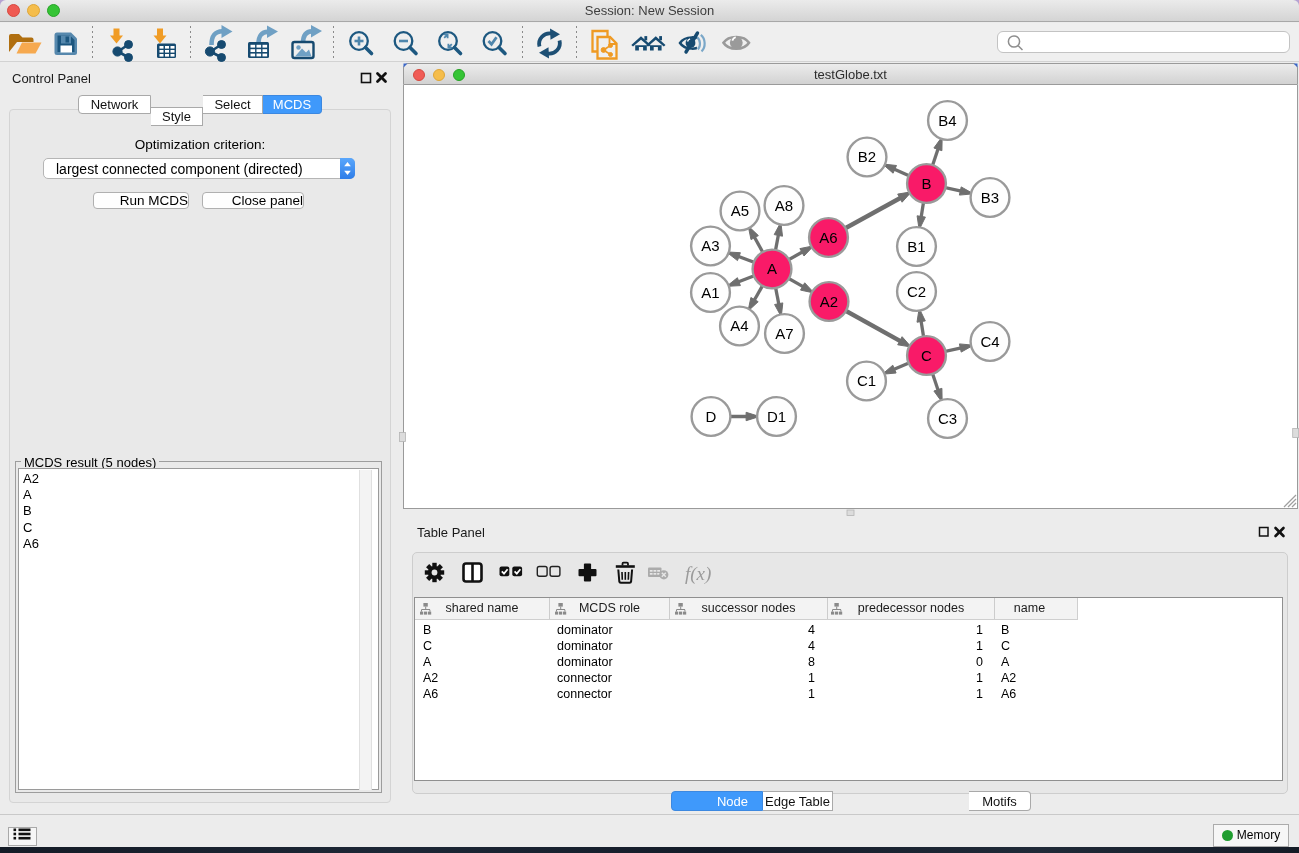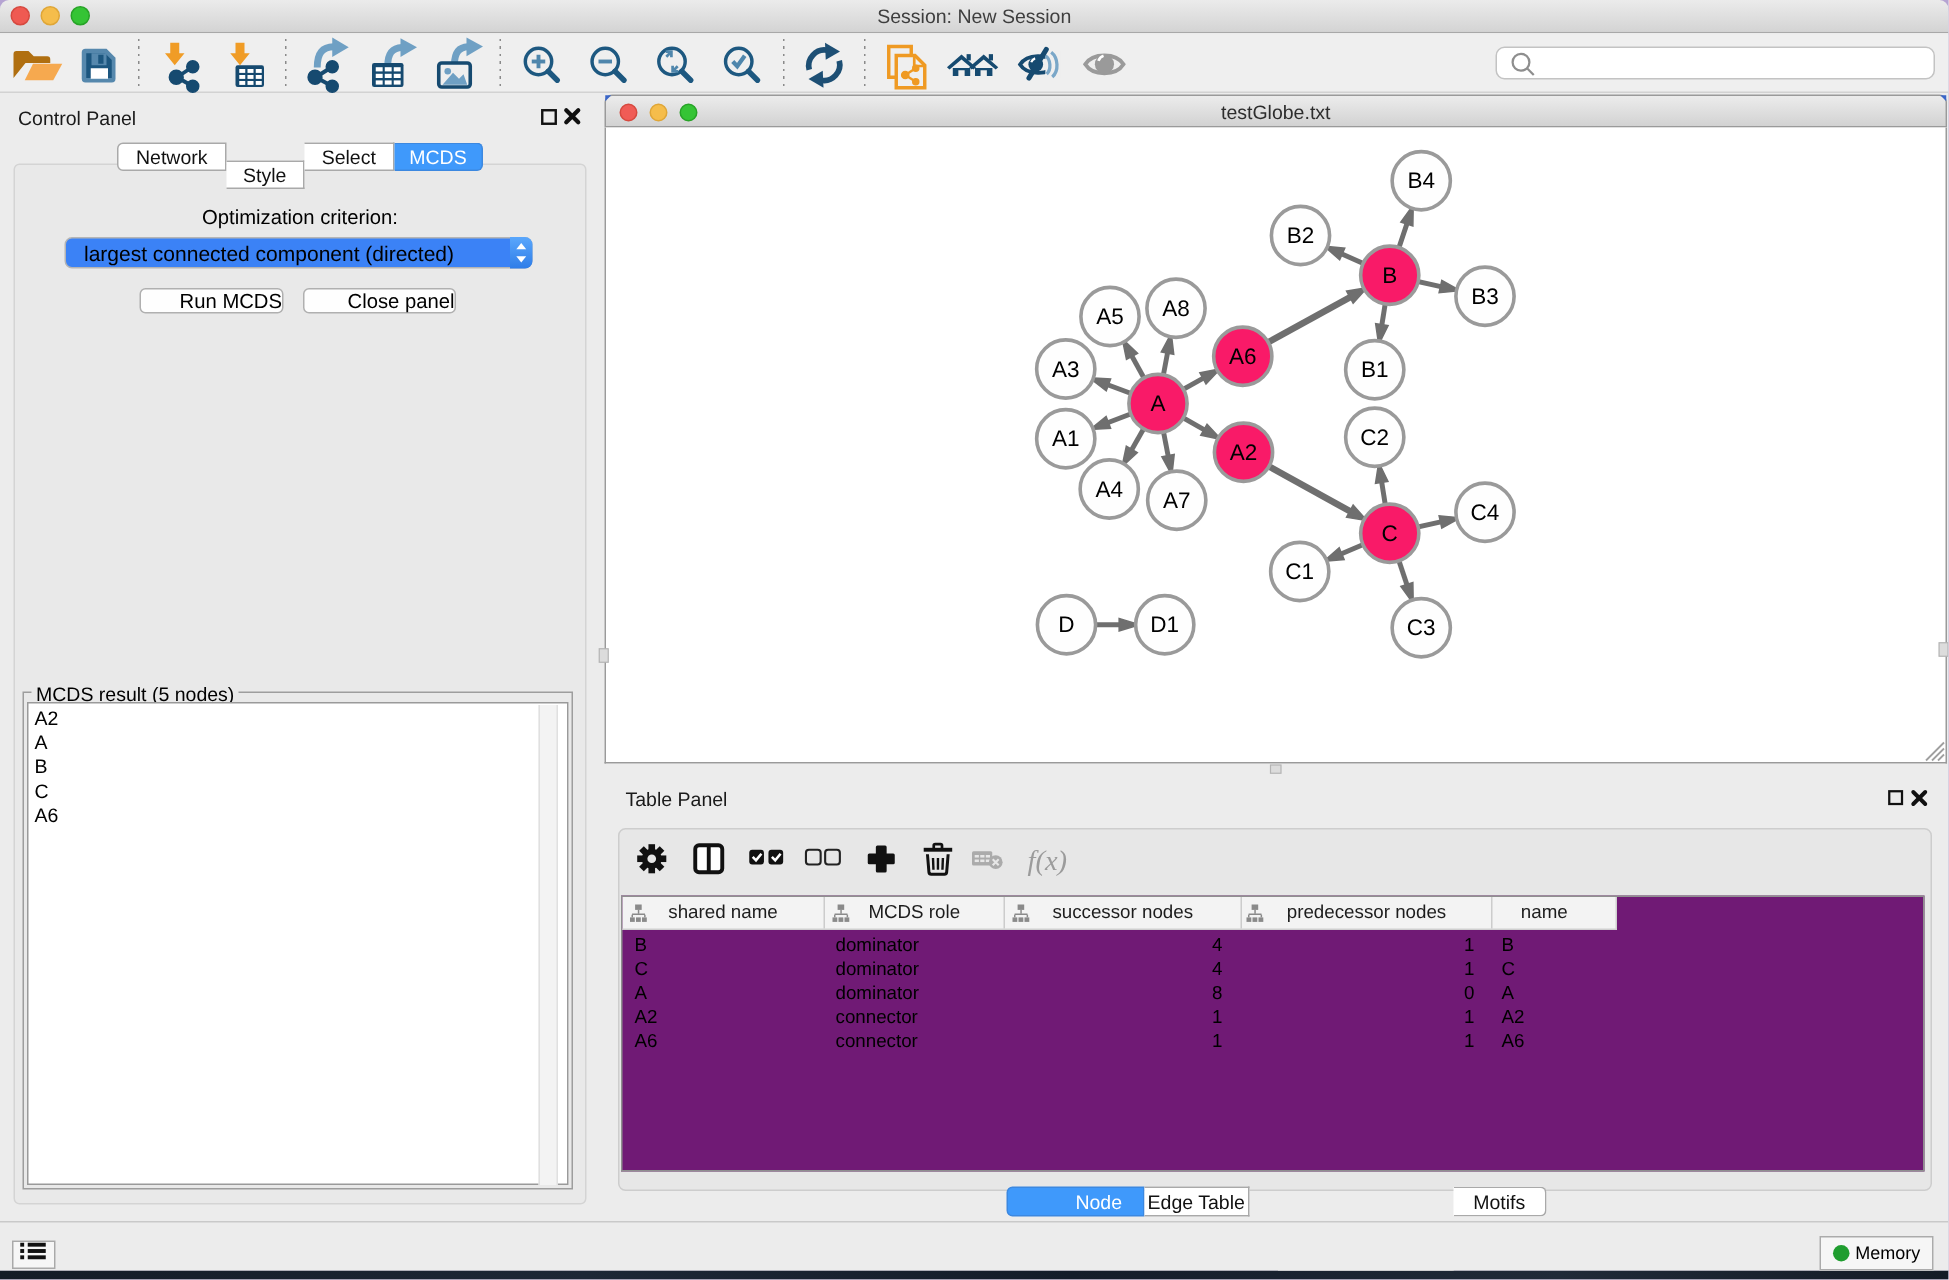--- a/index.html
+++ b/index.html
@@ -20,42 +20,42 @@
   .ptitle { font-size:13px; color:#1a1a1a; }
   
   .tab { position:absolute; height:19px; background:#fff; border:1px solid #a9a9a9; border-left:none;
      font-size:13px; color:#111; text-align:center; line-height:18px; }
   .tab.first { border-left:1px solid #a9a9a9; border-radius:4px 0 0 4px; }
   .tab.last { border-radius:0 4px 4px 0; }
   .tab.sel { background:#3f99fb; color:#fff; border-color:#3c88e0; }
   
   #cpbody { position:absolute; left:9px; top:109px; width:382px; height:694px; background:#e9e9e9;
      border:1px solid #d4d4d4; border-radius:4px; }
-  #dropdown { position:absolute; left:43px; top:158px; width:312px; height:21px; background:#3b82f6;
+  #dropdown { position:absolute; left:43px; top:158px; width:312px; height:21px; background:#ffffff;
      border:1px solid #b5b5b5; border-radius:5px; font-size:14px; color:#000; }
   #ddbtn { position:absolute; right:-1px; top:-1px; width:15px; height:21px; border-radius:0 5px 5px 0;
      background:linear-gradient(#5aa7fc,#2e7de8); }
   .btn { position:absolute; height:17px; background:#fefefe; border:1px solid #b0b0b0; border-radius:4px;
      font-size:13.5px; color:#000; text-align:right; line-height:15px; }
   #groupbox { position:absolute; left:15px; top:461px; width:367px; height:332px; border:1px solid #9d9d9d; }
   #grouptitle { position:absolute; left:5px; top:-7px; background:#e9e9e9; padding:0 3px; font-size:13px; }
   #mcdslist { position:absolute; left:2px; top:6px; width:361px; height:322px; background:#fff; border:1px solid #9a9a9a; }
   #mcdslist div { font-size:13px; height:16.2px; line-height:16.2px; padding-left:4px; }
   #mcdslist > #listsb { position:absolute; height:320px !important; right:6px; top:1px; width:13px; height:320px; background:#f3f3f3;
      border-left:1px solid #e0e0e0; border-right:1px solid #e0e0e0; }
   
   #netwin { position:absolute; left:403px; top:63px; width:895px; height:446px; }
   #nettitle { position:absolute; left:0; top:0; width:100%; height:22px;
      background:linear-gradient(#ececec,#d2d2d2); border:1px solid #9a9a9a; border-radius:5px 5px 0 0; }
   #netbody { position:absolute; left:0; top:22px; width:895px; height:424px; background:#fff;
      border:1px solid #9a9a9a; border-top:none; }
   
   #tpbox { position:absolute; left:412px; top:552px; width:876px; height:242px; background:#e7e7e7;
      border:1px solid #cdcdcd; border-radius:5px; }
-  #tbl { position:absolute; left:414px; top:597px; width:869px; height:184px; background:#701a75; border:1px solid #8f8f8f; }
+  #tbl { position:absolute; left:414px; top:597px; width:869px; height:184px; background:#ffffff; border:1px solid #8f8f8f; }
   #tblhead { position:absolute; left:0; top:0; width:663px; height:22px; background:#f3f3f3;
      border-bottom:1px solid #cfcfcf; border-right:1px solid #cfcfcf; }
   .hcell { position:absolute; top:0; height:21px; border-right:1px solid #cccccc; font-size:12.5px;
      color:#1c1c1c; text-align:center; line-height:21px; }
   .trow { position:absolute; font-size:12.5px; color:#000; height:16px; line-height:16px; }
   .num { position:absolute; text-align:right; }
   
   #statusbar { position:absolute; left:0; top:814px; width:1299px; height:33px; background:#ececec; border-top:1px solid #c9c9c9; }
   #memorybtn { position:absolute; right:10px; top:9px; width:76px; height:23px; background:#f6f6f6;
      border:1px solid #ababab; font-size:12px; text-align:center; line-height:21px; color:#000; }

